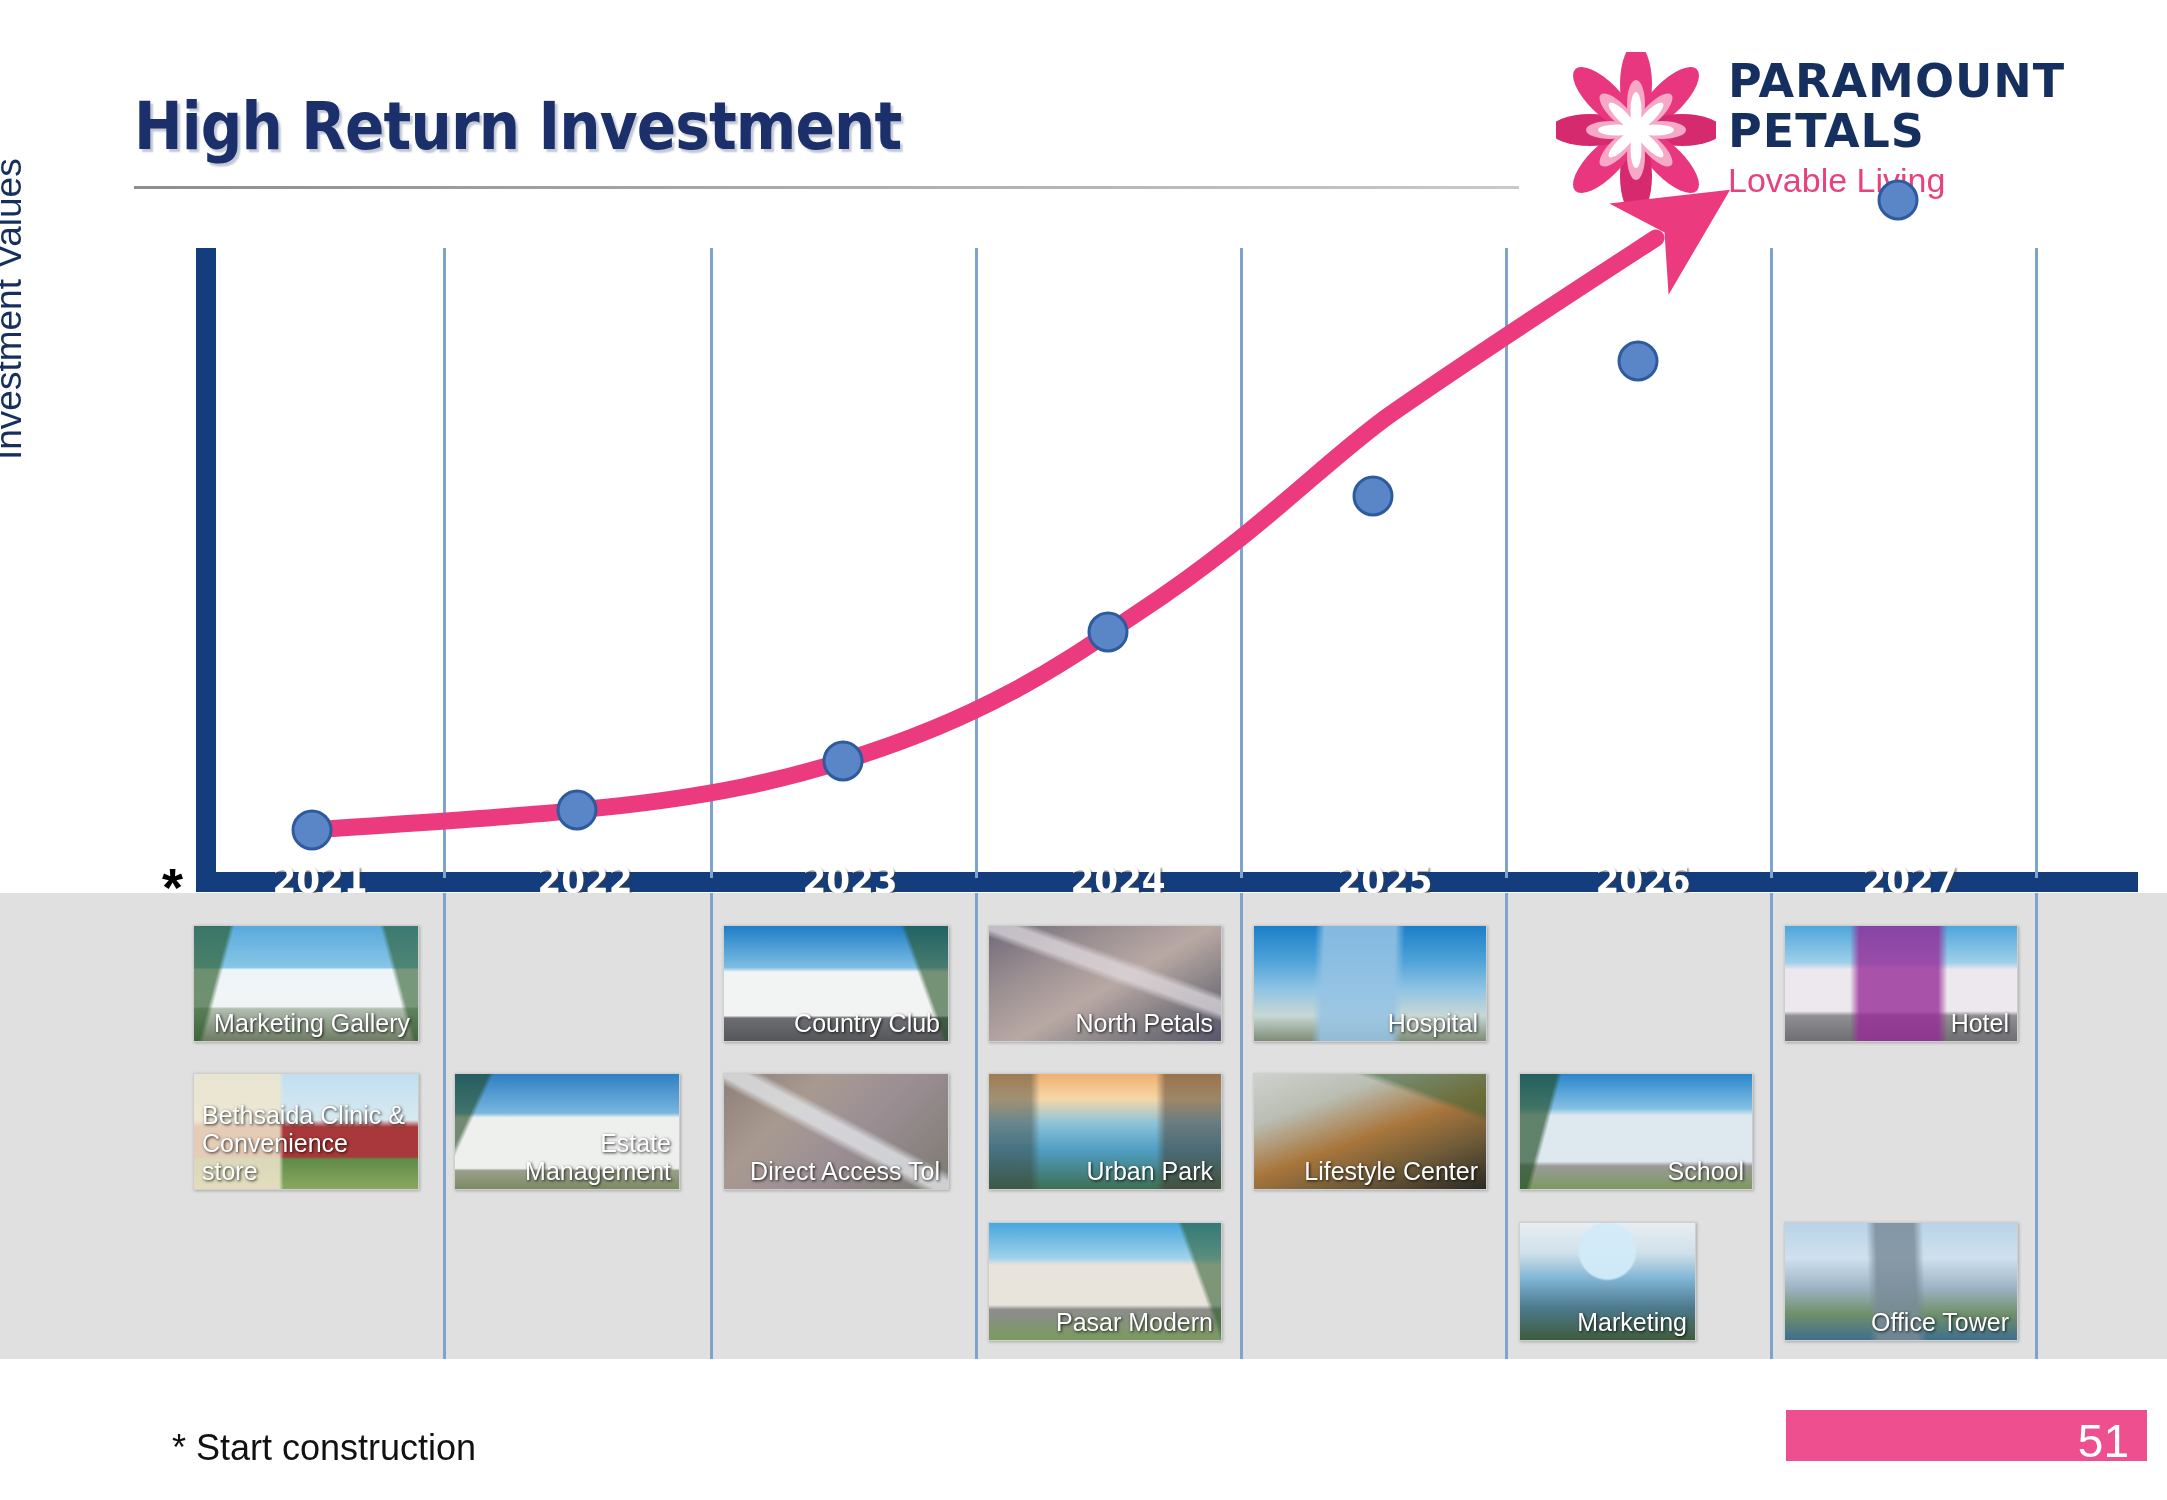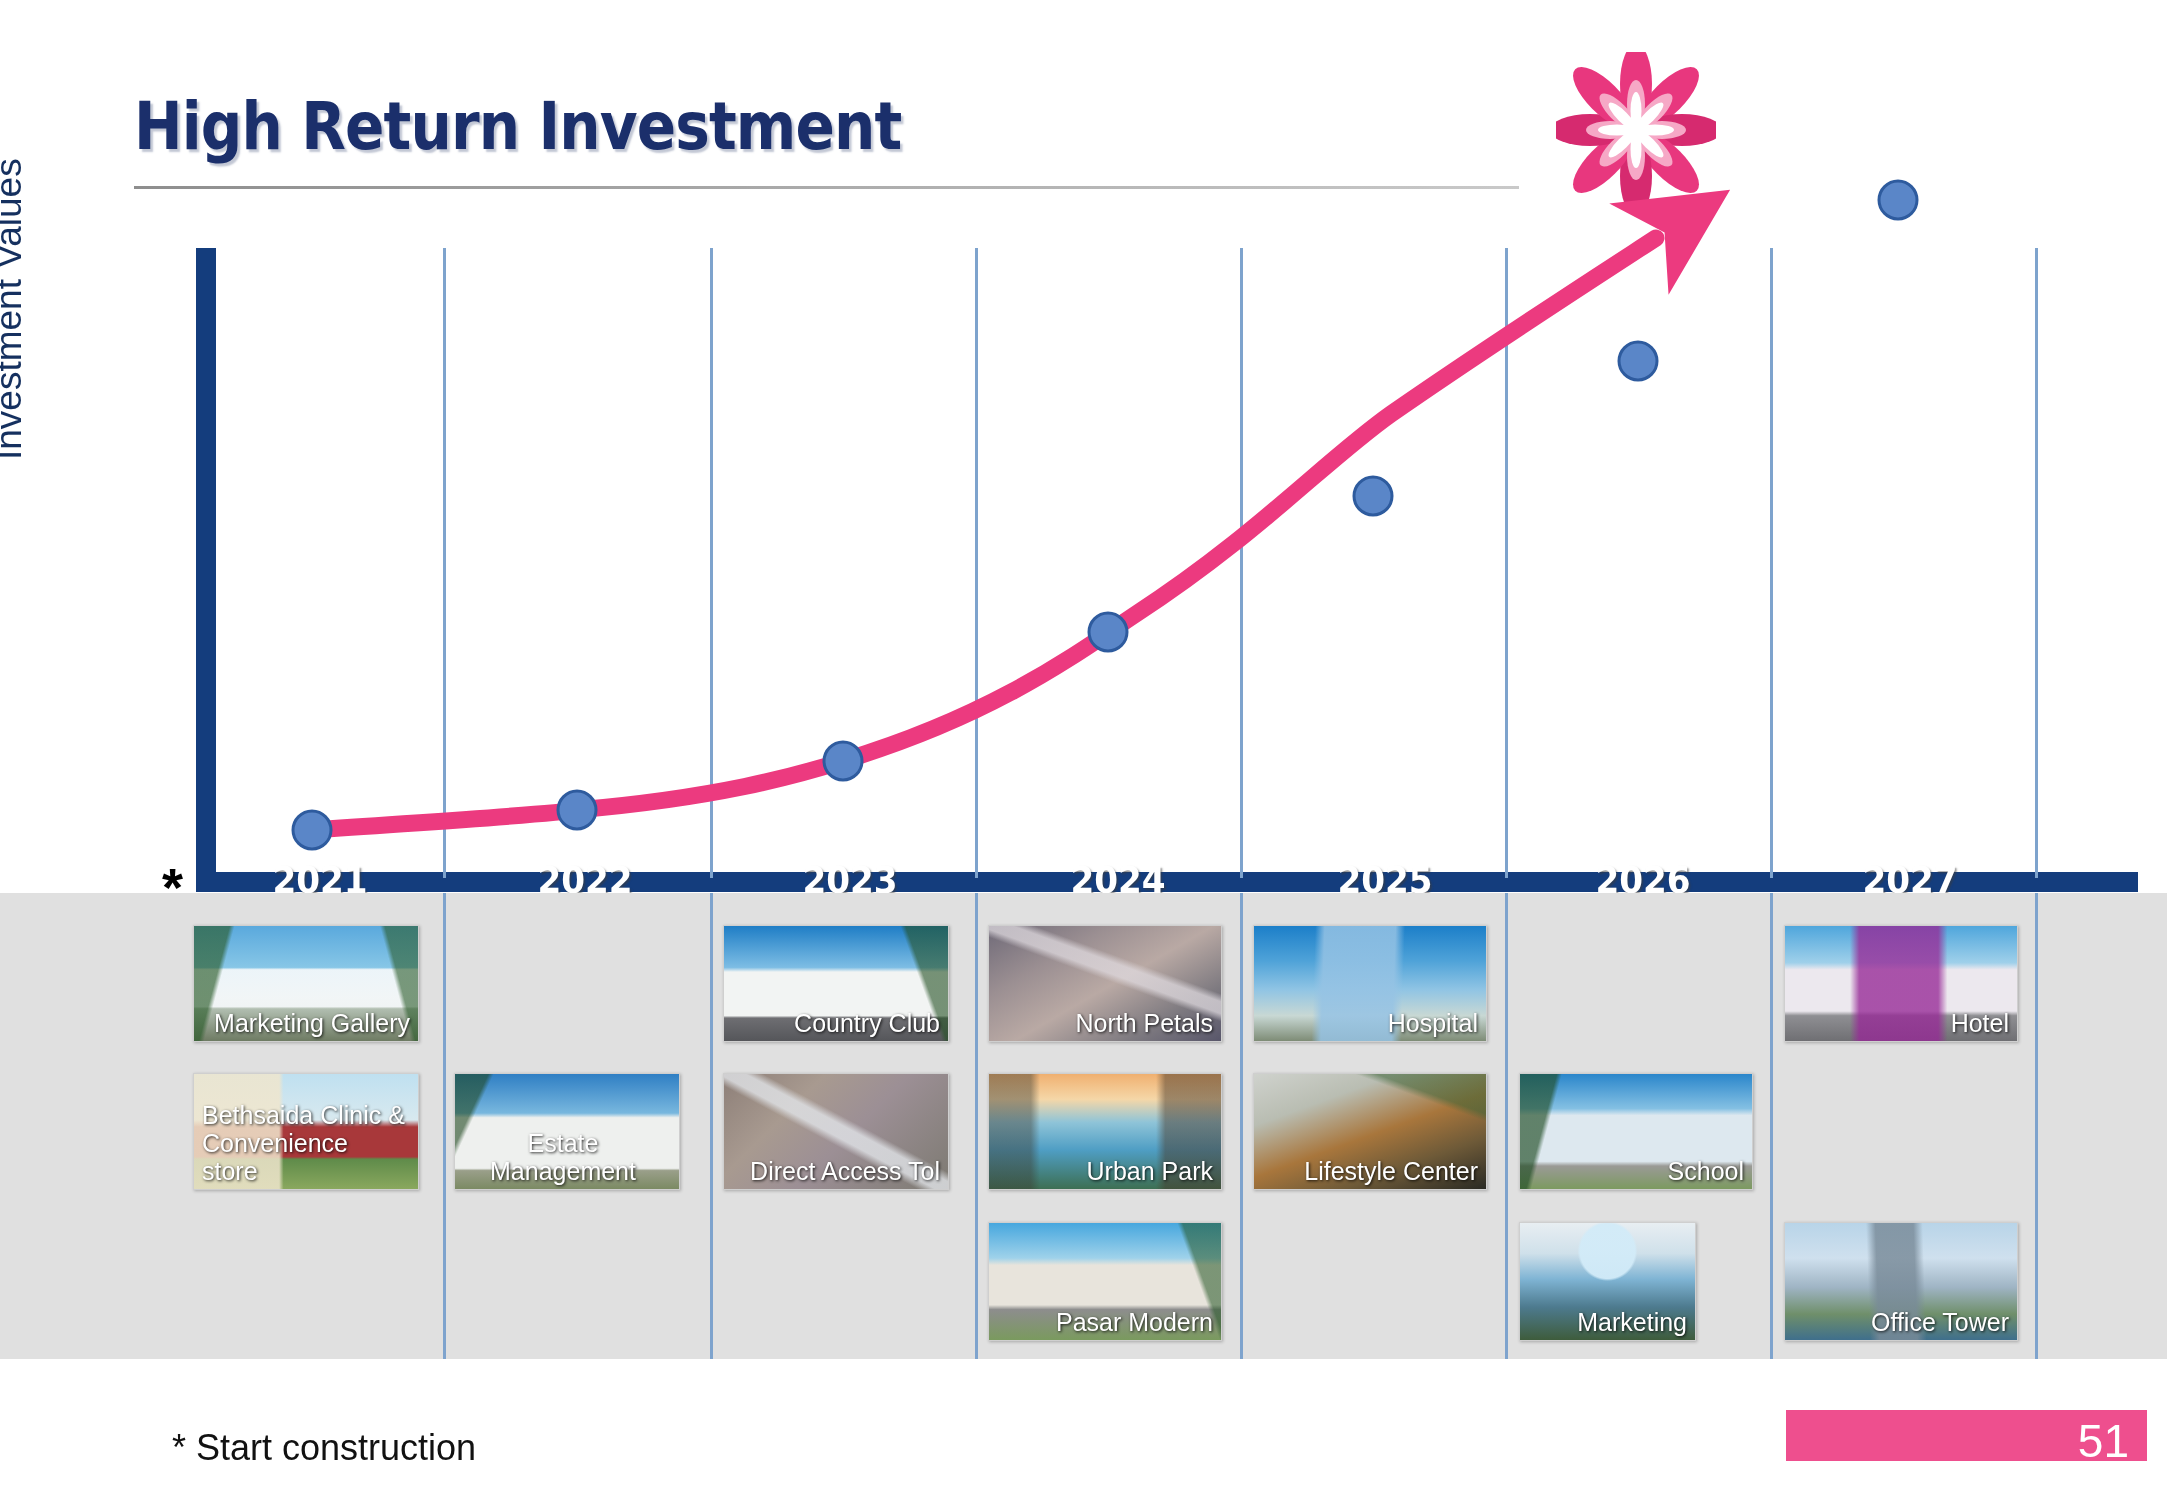--- a/index.html
+++ b/index.html
@@ -171,21 +171,21 @@
     position: absolute;
     inset: 0;
   }
   .thumb .cap {
     position: absolute;
     right: 8px;
     bottom: 4px;
     font-size: 25px;
     color: #ffffff;
     text-shadow: 1px 1px 3px rgba(0,0,0,0.85);
-    text-align: center;
+    text-align: right;
     line-height: 28px;
     font-family: "Liberation Sans", sans-serif;
     white-space: pre-line;
   }
   .thumb .cap.two {
     left: 8px;
     text-align: left;
   }
 
   
@@ -253,20 +253,25 @@
             <ellipse cx="0" cy="-19" rx="5.5" ry="19" fill="#ffffff" transform="rotate(135)"></ellipse>
             <ellipse cx="0" cy="-19" rx="5.5" ry="19" fill="#ffffff" transform="rotate(180)"></ellipse>
             <ellipse cx="0" cy="-19" rx="5.5" ry="19" fill="#ffffff" transform="rotate(225)"></ellipse>
             <ellipse cx="0" cy="-19" rx="5.5" ry="19" fill="#ffffff" transform="rotate(270)"></ellipse>
             <ellipse cx="0" cy="-19" rx="5.5" ry="19" fill="#ffffff" transform="rotate(315)"></ellipse>
           </g>
           <circle cx="0" cy="0" r="5" fill="#ffffff"></circle>
         </g>
       </svg>
     </div>
+    <div class="logo-text">
+      <div class="logo-name">PARAMOUNT</div>
+      <div class="logo-name">PETALS</div>
+      <div class="logo-tag">Lovable Living</div>
+    </div>
   </div>
 
   <div class="y-axis"></div>
   <div class="x-axis"></div>
   <div class="y-title">Investment Values</div>
   <div class="star-note">*</div>
 
   <div class="plot">
     <div class="gridline" style="left:247px"></div>
     <div class="gridline" style="left:514px"></div>

